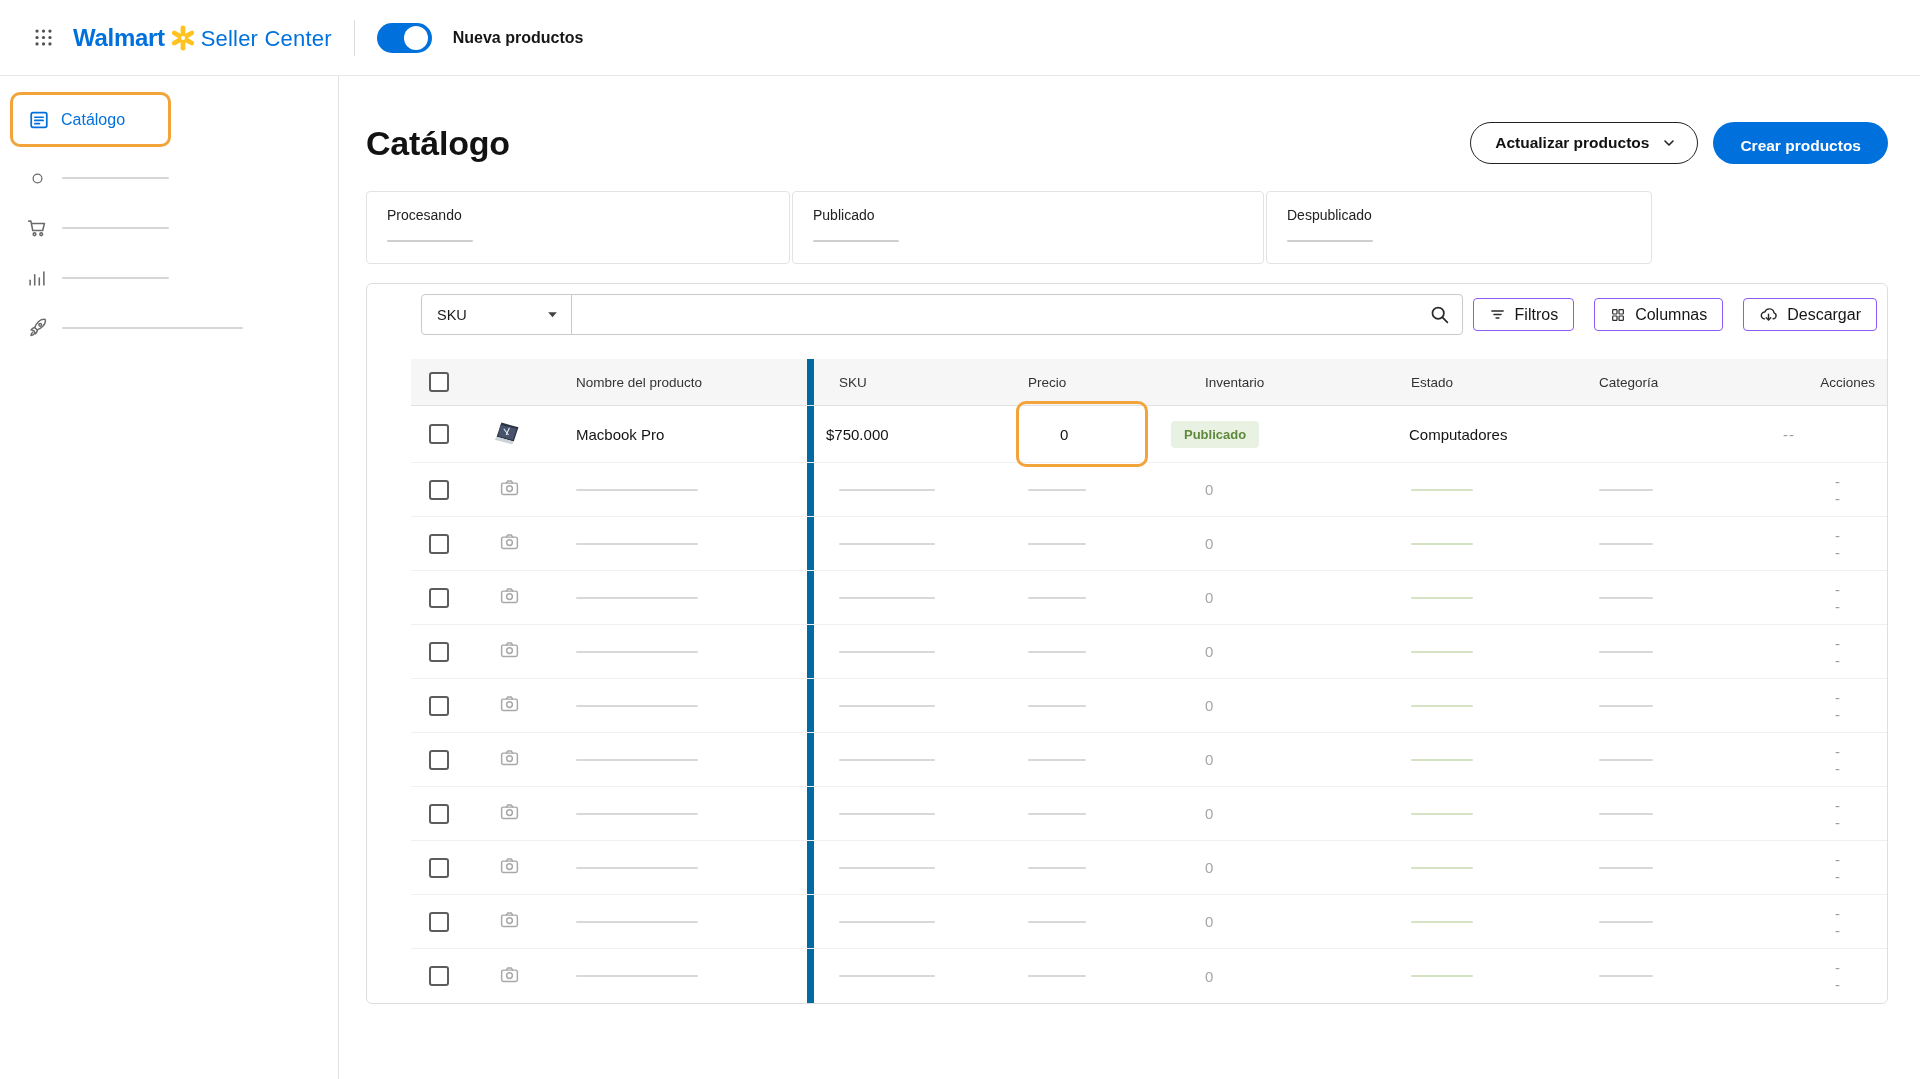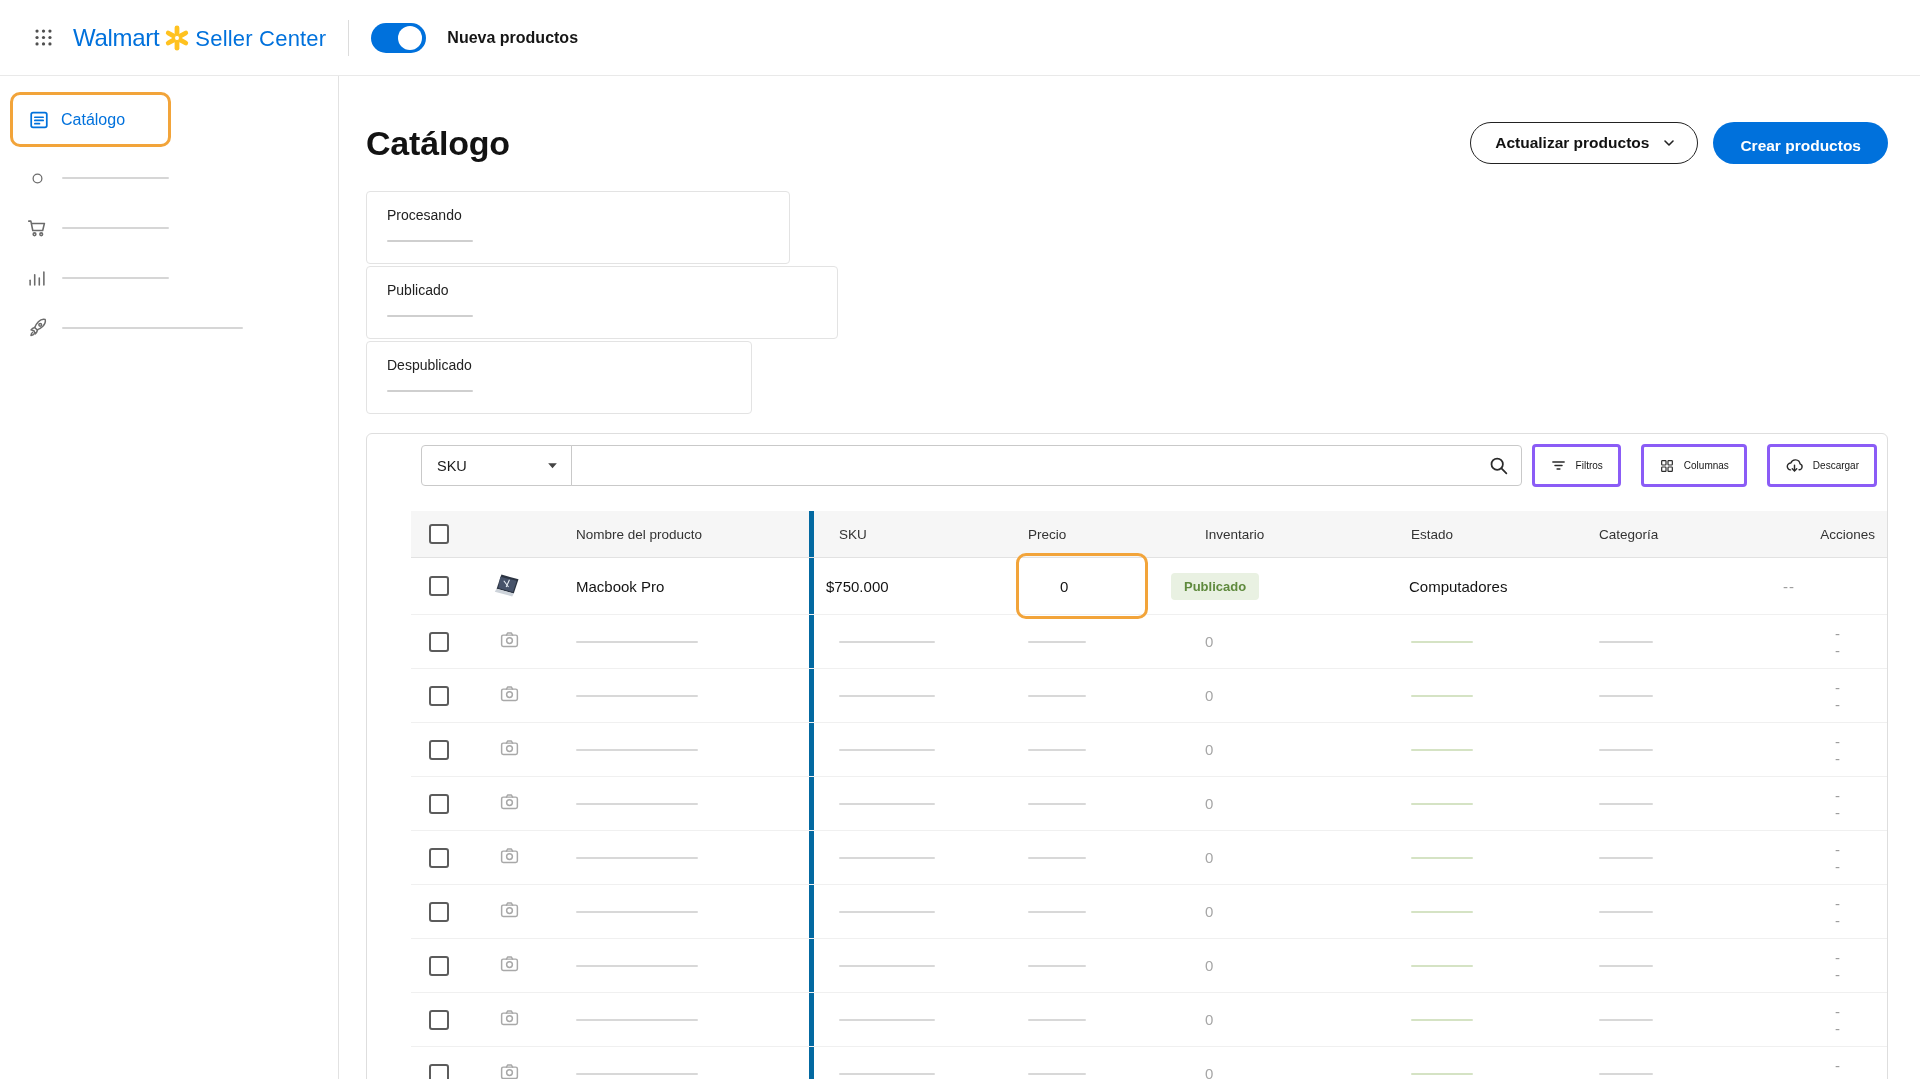--- a/index.html
+++ b/index.html
@@ -2,21 +2,21 @@
 <html><head>
 <meta charset="utf-8">
 <style>
   * { margin:0; padding:0; box-sizing:border-box; }
   html,body { width:1920px; height:1079px; background:#fff; font-family:"Liberation Sans", sans-serif; color:#1a1a1a; overflow:hidden; }
 
   
   .topbar { height:76px; display:flex; align-items:center; padding-left:30px; border-bottom:1px solid #e9e9e9; background:#fff; position:relative; z-index:5; }
   .apps-btn { width:26px; height:26px; display:flex; align-items:center; justify-content:center; background:none; border:none; cursor:pointer; }
   .logo { display:flex; align-items:baseline; margin-left:17px; }
-  .logo .brand { color:#0071dc; font-weight:400; font-size:24px; letter-spacing:-0.3px; }
+  .logo .brand { color:#0071dc; font-weight:700; font-size:24px; letter-spacing:-0.3px; }
   .logo .spark { width:26px; height:26px; margin:0 5px; align-self:center; }
   .logo .appname { color:#0071dc; font-weight:400; font-size:22px; letter-spacing:0.2px; }
   .topbar-divider { width:1px; height:36px; background:#dcdcdc; margin-left:22px; }
   .toggle { width:55px; height:30px; border-radius:16px; background:#0071dc; position:relative; margin-left:22px; cursor:pointer; border:none; }
   .toggle .knob { position:absolute; top:3px; right:4px; width:24px; height:24px; border-radius:50%; background:#fff; }
   .toggle-label { margin-left:21px; font-size:16px; font-weight:600; color:#161616; }
 
   
   .shell { display:flex; height:1003px; }
   .sidebar { width:339px; border-right:1px solid #e2e2e2; background:#fff; flex:0 0 339px; }
@@ -33,48 +33,48 @@
   .nav-item .nav-line.long { width:181px; }
 
   
   .page-head { margin-top:44px; height:46px; display:flex; align-items:center; justify-content:space-between; }
   .page-title { font-size:34px; font-weight:700; color:#121212; letter-spacing:-0.2px; }
   .head-actions { display:flex; align-items:center; gap:15px; }
   .btn-outline-pill { height:42px; border:1px solid #222; border-radius:22px; background:#fff; padding:0 20px 0 24px; display:flex; align-items:center; gap:12px; font-size:15.5px; font-weight:700; font-family:inherit; color:#121212; cursor:pointer; }
   .btn-primary-pill { height:42px; border:none; border-radius:22px; background:#0071dc; color:#fff; padding:15px 27px; font-size:15.5px; font-weight:700; font-family:inherit; cursor:pointer; }
 
   
-  .stats { margin-top:25px; display:flex; gap:2px;flex-direction:column; }
+  .stats { margin-top:25px; display:flex; gap:2px; }
   .stat-card { border:1px solid #e3e3e3; border-radius:4px; height:73px; padding:15px 0 0 20px; background:#fff; }
   .stat-card .stat-label { font-size:14px; color:#222; }
   .stat-card .stat-line { display:block; width:86px; height:2px; background:#cfcfcf; border-radius:1px; margin-top:17px; }
   .stat-1 { width:424px; } .stat-2 { width:232px; } .stat-3 { width:472px; } .stat-4 { width:386px; }
 
   
   .table-card { margin-top:19px; border:1px solid #dedede; border-radius:6px; background:#fff; padding-top:10px; overflow:hidden;padding-left:44px; }
 
   .toolbar { display:flex; align-items:center; padding:0 10px; }
   .search-select { width:151px; height:41px; border:1px solid #c9c9c9; border-radius:4px 0 0 4px; background:#fff; display:flex; align-items:center; justify-content:space-between; padding:0 12px 0 15px; font-size:14.5px; color:#1a1a1a; cursor:pointer; }
   .search-box { flex:1; position:relative; margin-left:-1px; }
   .search-box input { width:100%; height:41px; border:1px solid #c9c9c9; border-radius:0 4px 4px 0; padding:0 46px 0 14px; font-size:15px; font-family:inherit; outline:none; background:#fff; }
   .search-icon { position:absolute; right:13px; top:10px; width:21px; height:21px; cursor:pointer; }
-  .tbtn { height:43px; border:3px solid #8b5cf6; border-radius:4px; background:#fff; display:flex; align-items:center; gap:9px; padding:0 15px; font-size:10px; font-family:inherit; color:#161616; cursor:pointer; }
+  .tbtn { height:33px; border:1px solid #8b5cf6; border-radius:4px; background:#fff; display:flex; align-items:center; gap:9px; padding:0 15px; font-size:16px; font-family:inherit; color:#161616; cursor:pointer; }
   .tbtn.filters { margin-left:10px; } .tbtn.columns { margin-left:20px; } .tbtn.download { margin-left:20px; }
 
   
   .tgrid { margin-top:24px; }
   .thead, .trow { display:grid; grid-template-columns:56px 84px 263px 202px 145px 240px 190px 250px 1fr; align-items:stretch; }
   .thead { height:47px; background:#f6f6f6; border-bottom:1px solid #e2e2e2; font-size:13.5px; color:#333; }
   .trow { height:54px; border-bottom:1px solid #f0f0f0; }
   .trow:last-child { border-bottom:none; }
   .trow.product-row { height:57px; }
   .cell { display:flex; align-items:center; height:100%; min-width:0; }
   .c-check { justify-content:center; }
   .c-img { justify-content:center; }
-  .c-name { padding-left:25px; border-right:5px solid #0369a1; }
+  .c-name { padding-left:25px; border-right:7px solid #0369a1; }
   .c-sku { padding-left:25px; }
   .c-price { padding-left:12px; }
   .c-inv { padding-left:44px; position:relative; }
   .c-status { padding-left:10px; }
   .c-cat { padding-left:8px; }
   .c-actions { justify-content:flex-end; padding-right:46px; }
   .thead .c-actions { padding-right:12px; }
 
   .checkbox { width:20px; height:20px; border:2px solid #5c5c5c; border-radius:3px; background:#fff; display:inline-block; cursor:pointer; }
   .cell-text { font-size:15px; color:#141414; white-space:nowrap; }

